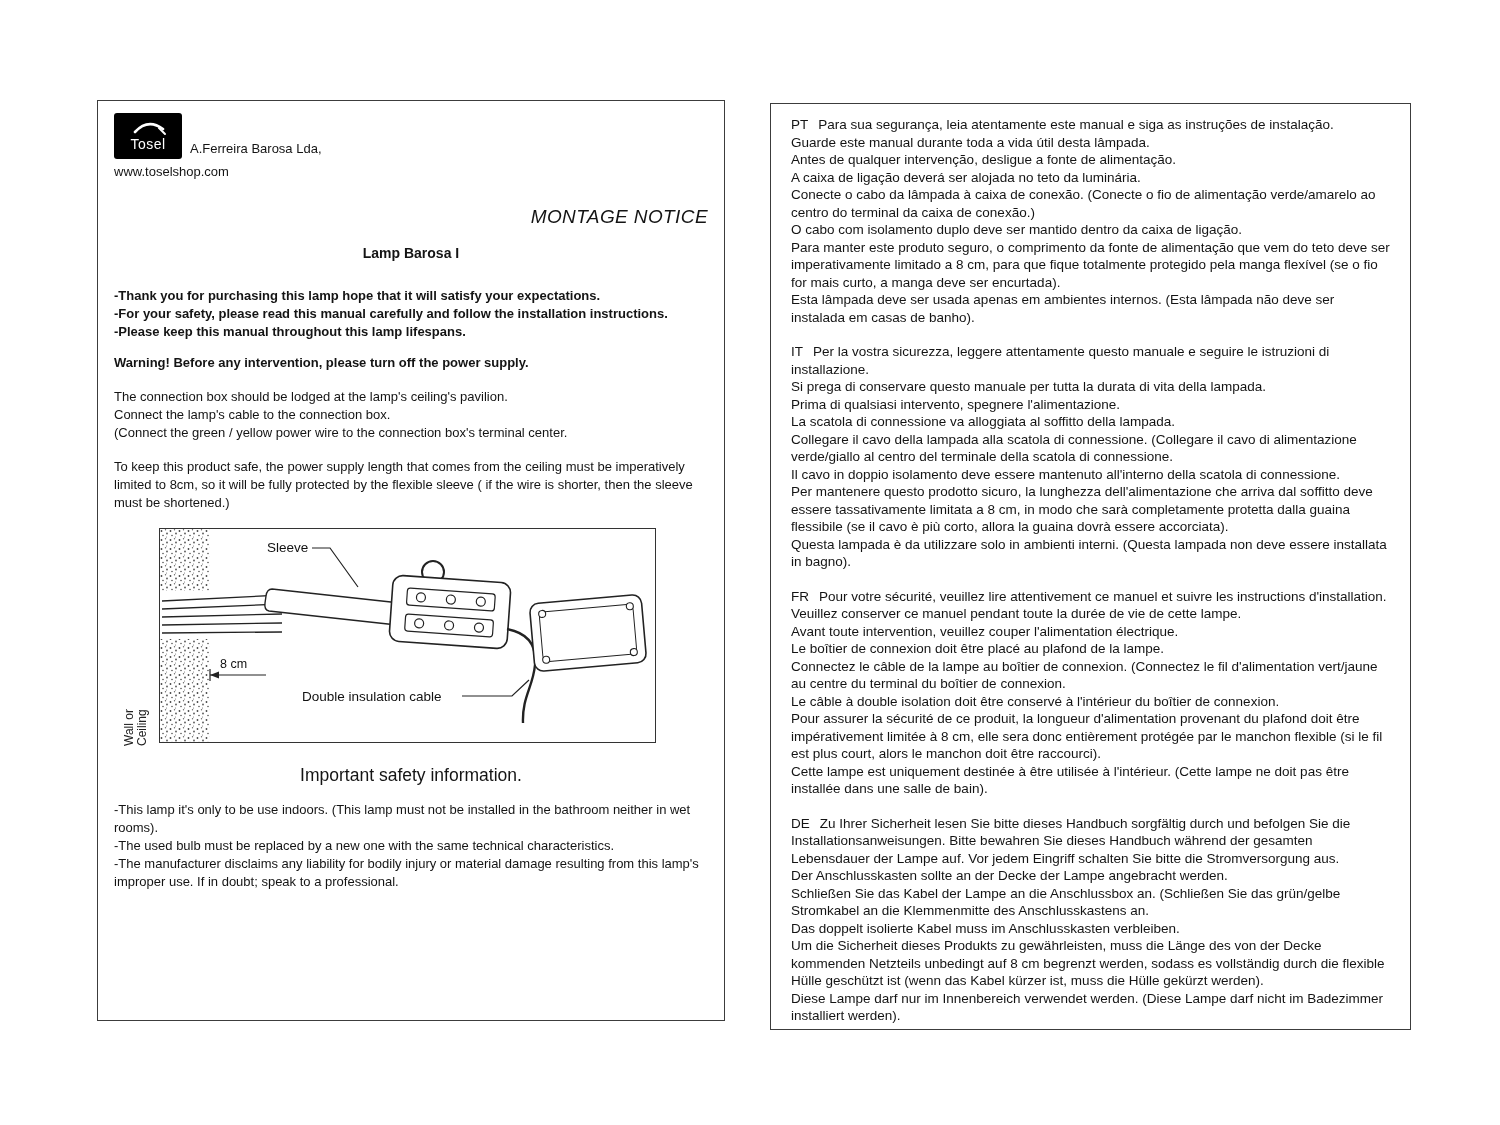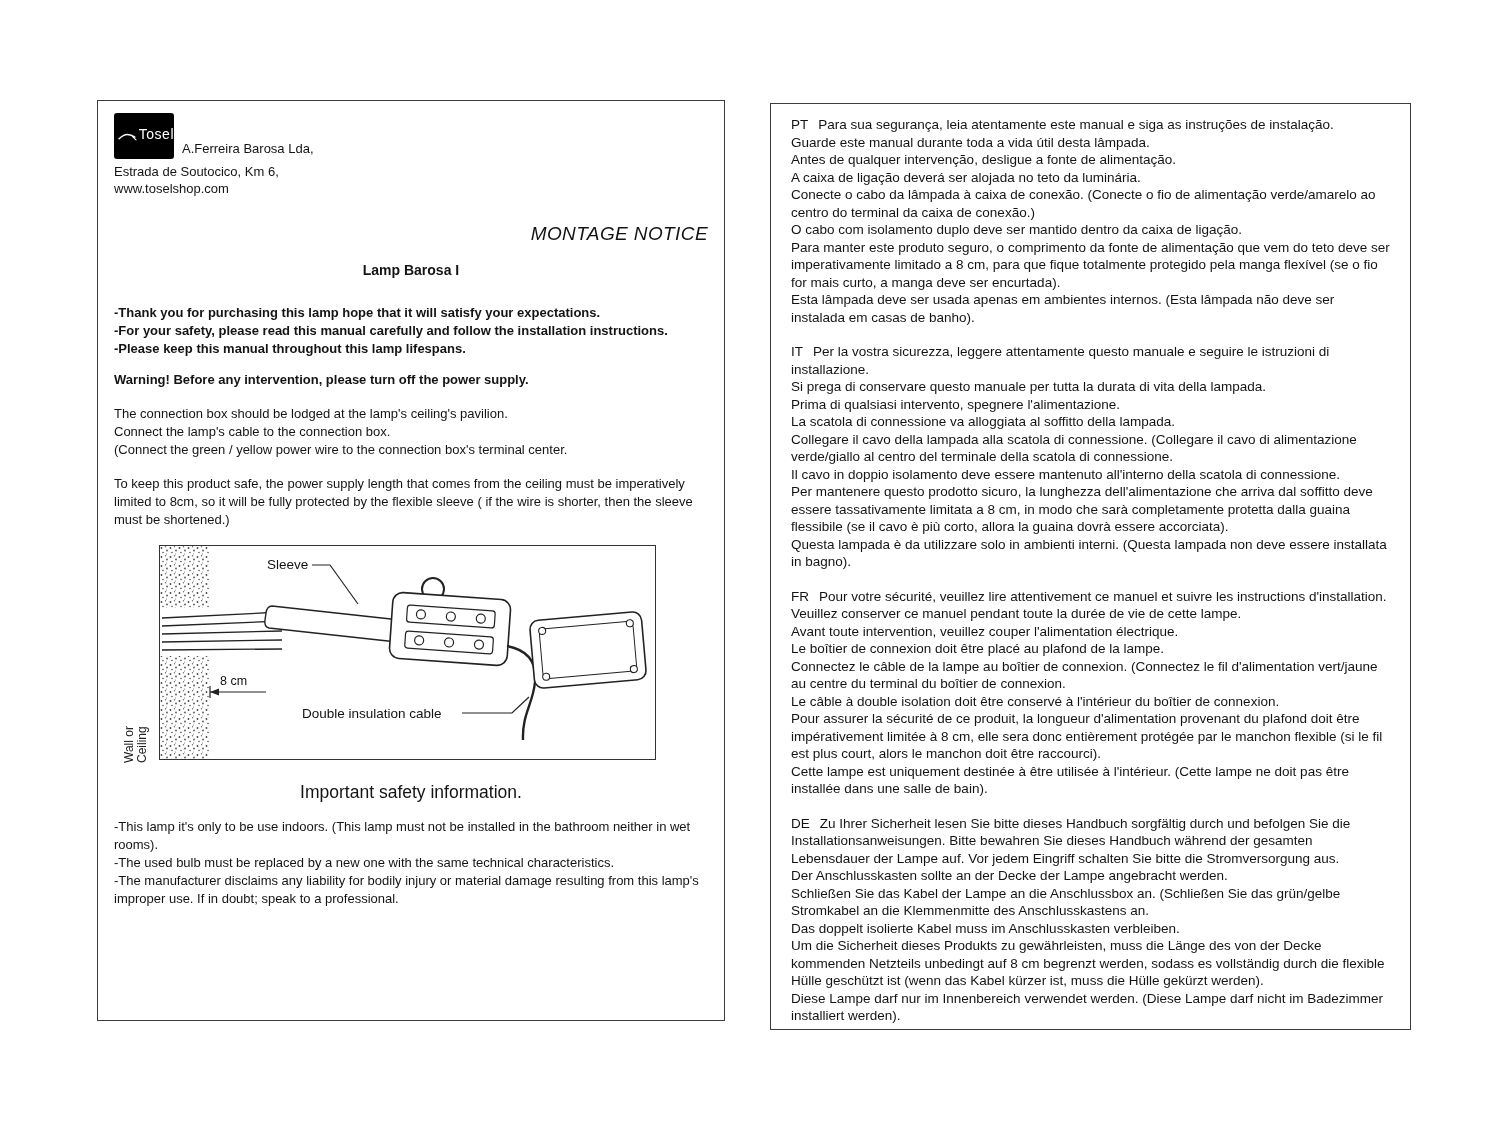--- a/index.html
+++ b/index.html
@@ -10,22 +10,22 @@
   }
   .page { position:absolute; background:#fff; border:1px solid #3c3c3c; }
   .page-left  { left:97px;  top:100px; width:628px; height:921px; padding:12px 16px; }
   .page-right { left:770px; top:103px; width:641px; height:927px; padding:12px 20px; }
 
   .prewrap { white-space:pre-wrap; }
 
   
   .logo-row { display:flex; align-items:flex-end; gap:8px; }
   .logo {
-    width:60px; height:46px; background:#000; border-radius:3px;
-    display:flex; align-items:center; justify-content:center;
+    width:68px; height:46px; background:#000; border-radius:3px;
+    display:flex; flex-direction:column; align-items:center; justify-content:center;
   }
   .logo-text { color:#fff; font-size:14px; line-height:1; padding-bottom:5px; letter-spacing:.5px; }
   .addr-first { font-size:13px; padding-bottom:3px; }
   .addr { font-size:13px; line-height:17px; }
   .addr-block { margin-top:4px; }
   .title { text-align:right; font-size:19px; letter-spacing:.4px; margin-top:26px;font-style:italic; }
   .subtitle { text-align:center; font-size:14px; font-weight:bold; margin-top:17px; }
   .body-text { font-size:13px; line-height:18px; }
   .intro { margin-top:26px;font-weight:bold; }
   .h-center { text-align:center; font-size:17.5px; margin-top:20px; }
@@ -61,21 +61,20 @@
       <div class="logo">
         <svg width="44" height="20" viewBox="0 0 44 20">
           <path d="M9 15 Q22 1 37 12" fill="none" stroke="#fff" stroke-width="2.6" stroke-linecap="round"></path>
           <path d="M33 11 L39 17" stroke="#fff" stroke-width="2" stroke-linecap="round"></path>
         </svg>
         <div class="logo-text">Tosel</div>
       </div>
       <div class="addr-first">A.Ferreira Barosa Lda,</div>
     </div>
     <div class="addr-block">
-      <div class="addr">Estrada de Soutocico, Km 6,</div>
       <div class="addr">www.toselshop.com</div>
     </div>
 
     <div class="title">MONTAGE NOTICE</div>
     <div class="subtitle">Lamp Barosa I</div>
 
     <div class="body-text prewrap intro">-Thank you for purchasing this lamp hope that it will satisfy your expectations.
 -For your safety, please read this manual carefully and follow the installation instructions.
 -Please keep this manual throughout this lamp lifespans.</div>
 

